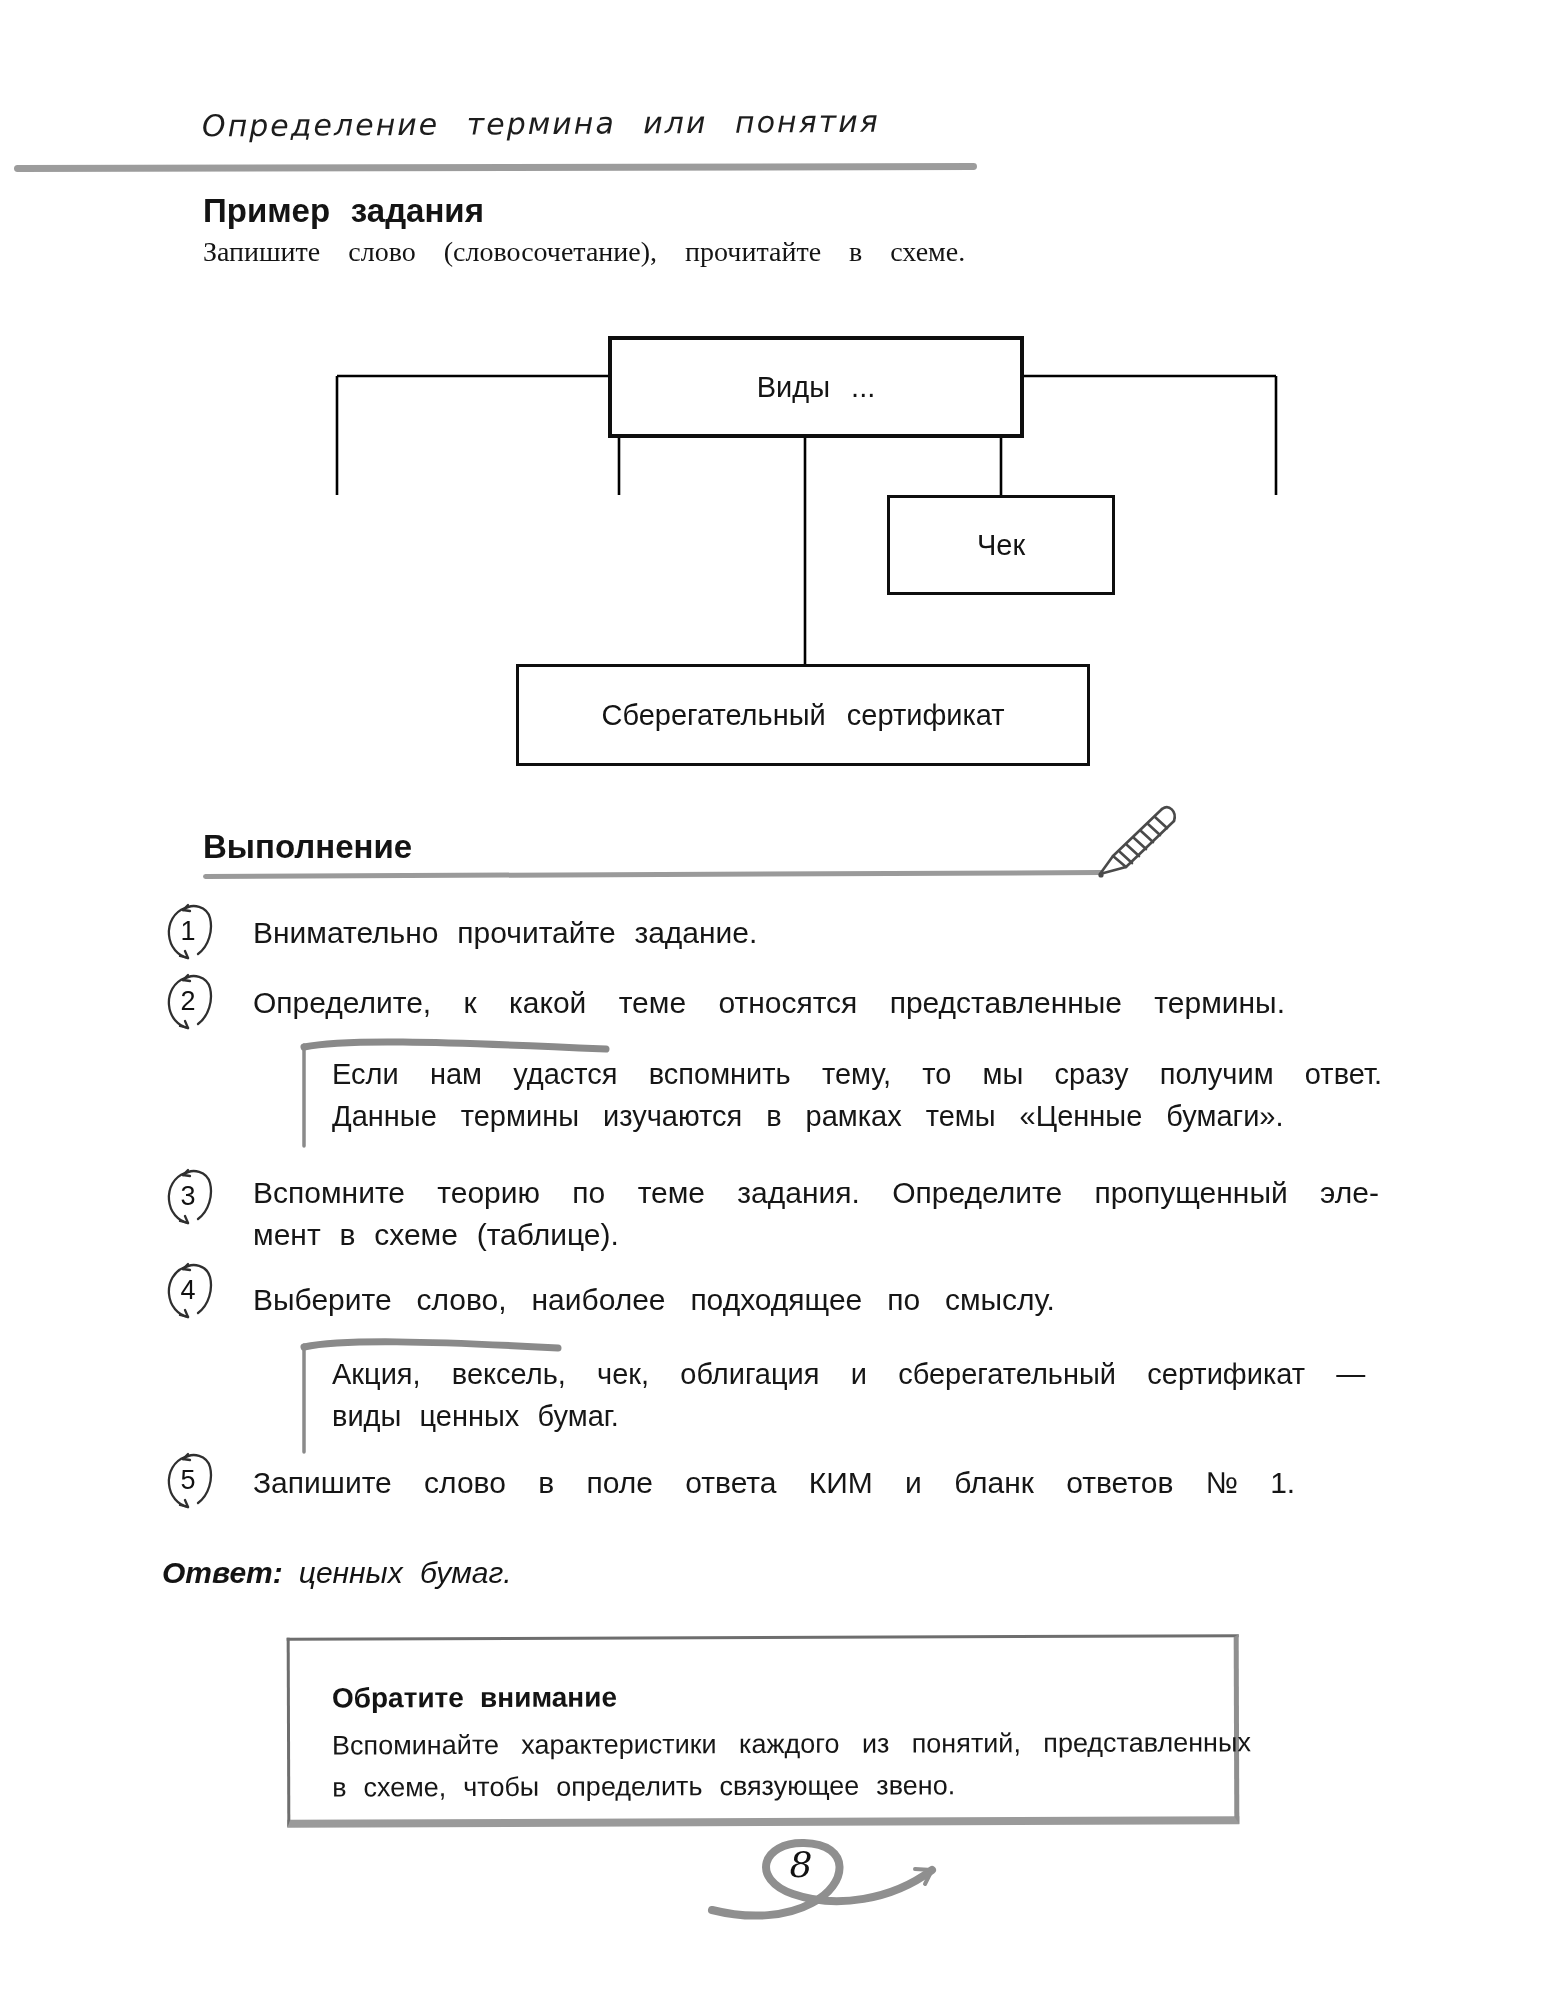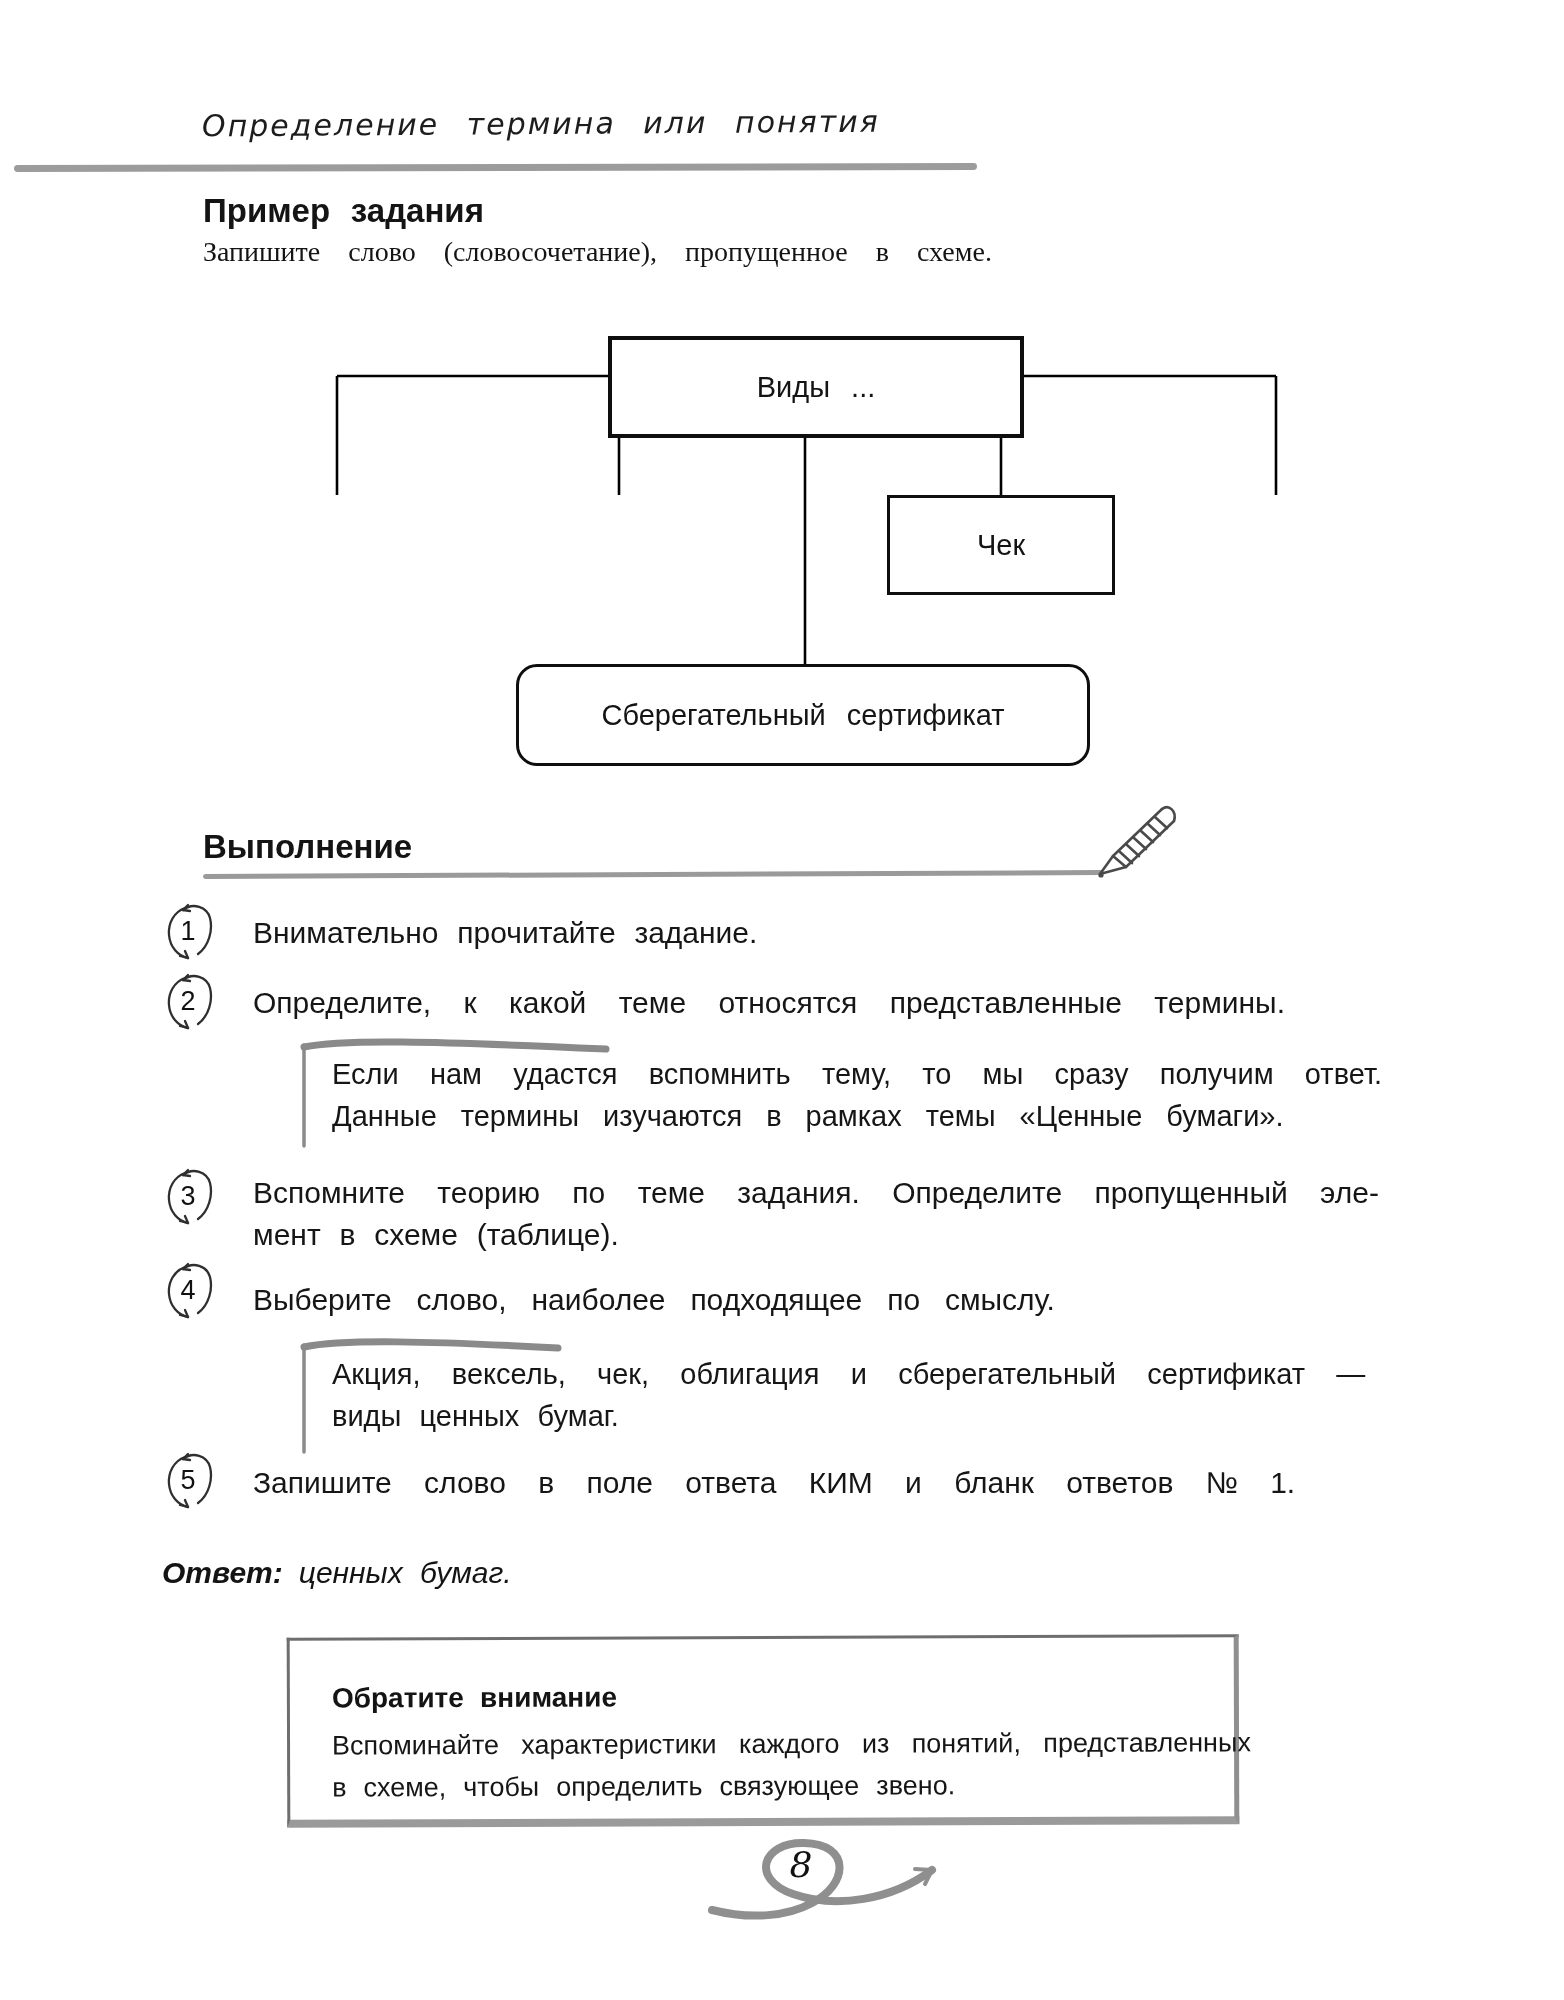--- a/index.html
+++ b/index.html
@@ -43,21 +43,21 @@
     position:absolute;box-sizing:border-box;background:#fff;
     border:3px solid #0e0e0e;
     display:flex;align-items:center;justify-content:center;
     font-size:29px;word-spacing:.45em;text-align:center;
   }
   .dbox.root{left:608px;top:6px;width:416px;height:102px;border-width:4px;}
   .dbox.b1{left:224px;top:165px;width:227px;height:100px;}
   .dbox.b2{left:505px;top:165px;width:228px;height:100px;}
   .dbox.b3{left:887px;top:165px;width:228px;height:100px;}
   .dbox.b4{left:1162px;top:165px;width:228px;height:100px;}
-  .dbox.b5{left:516px;top:334px;width:574px;height:102px;border-radius:21px;}
+  .dbox.b5{left:516px;top:334px;width:574px;height:102px;}
 
   
   .exec-title{left:203px;top:828px;font-size:33px;font-weight:bold;}
   .exec-rule{left:203px;top:872px;width:900px;height:5px;background:#9a9a9a;border-radius:3px;transform:rotate(-0.25deg);}
 
   
   .badge{width:52px;height:58px;}
   .badge .num{
     position:absolute;left:0;top:13px;width:48px;text-align:center;
     font-size:27px;color:#111;
@@ -89,21 +89,21 @@
 </style>
 </head>
 <body>
 
 <div class="page">
 
   <div class="abs hdr-title nowrap">Определение термина или понятия</div>
   <div class="abs hdr-rule"></div>
 
   <div class="abs example-title nowrap">Пример задания</div>
-  <div class="abs task-text nowrap">Запишите слово (словосочетание), пропущенное в схеме.</div>
+  <div class="abs task-text nowrap">Запишите слово (словосочетание), прочитайте в схеме.</div>
 
   <div class="abs diagram">
     <svg class="abs" style="left:0;top:0" width="1564" height="450" viewBox="0 0 1564 450">
       <g stroke="#000000" stroke-width="2.6" fill="none">
         <path d="M337,46 H608"></path>
           <path d="M337,46 V165"></path>
         <path d="M1024,46 H1276"></path>
           <path d="M1276,46 V165"></path>
         <path d="M619,97 V165"></path>
         <path d="M1001,97 V165"></path>

